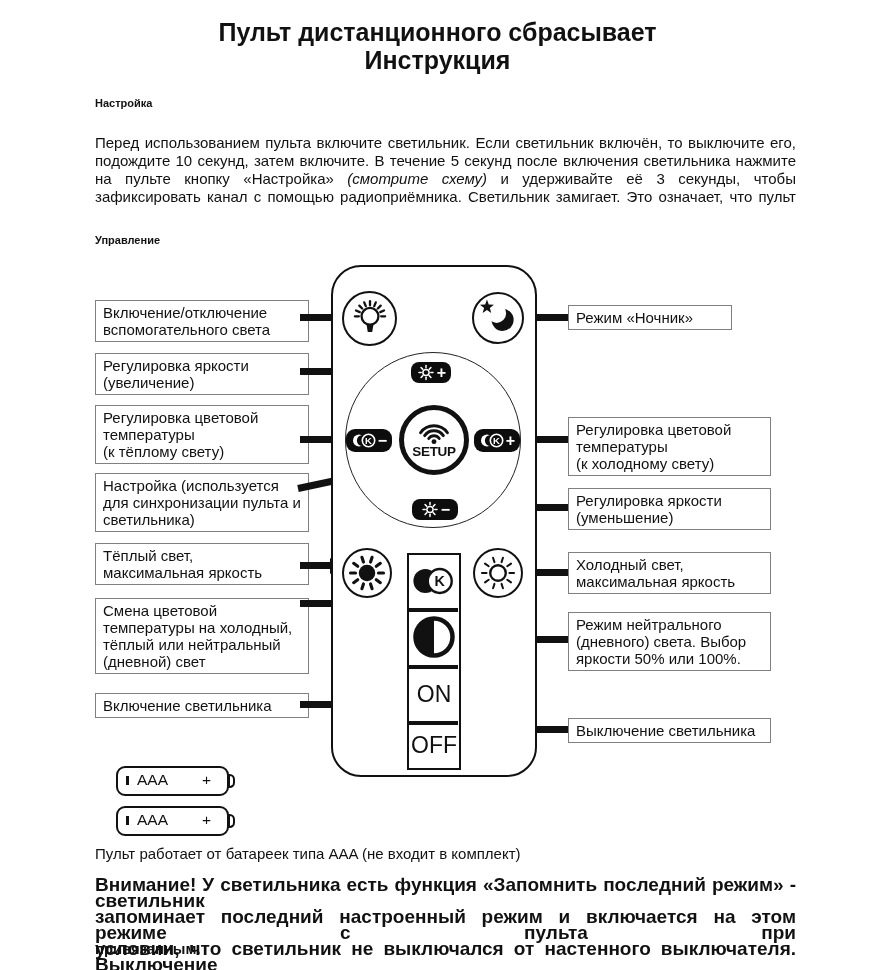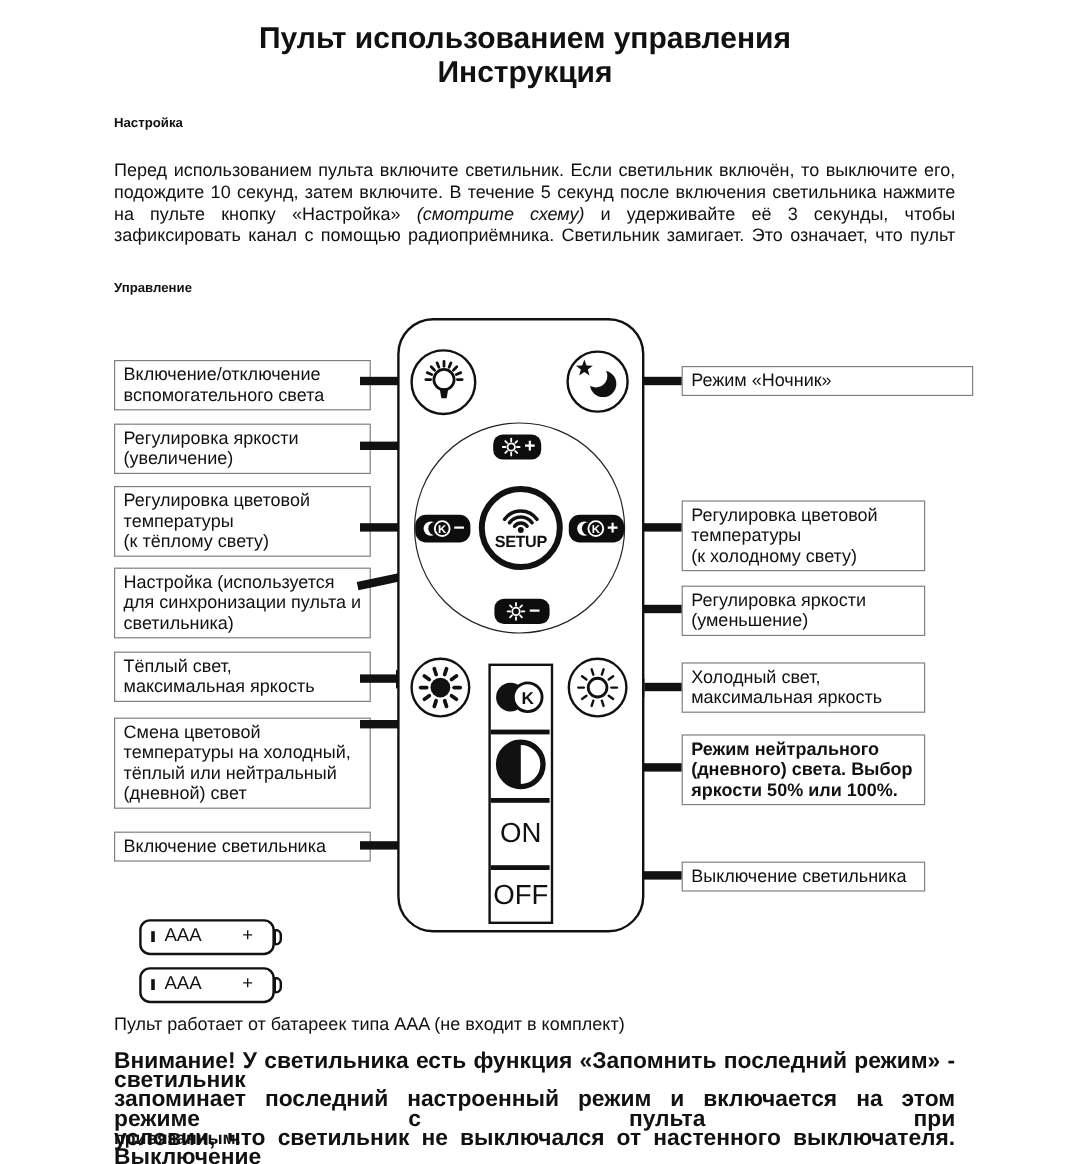--- a/index.html
+++ b/index.html
@@ -53,21 +53,21 @@
   .bat-size{position:absolute;left:19px;top:3px;font-size:15.5px;}
   .bat-plus{position:absolute;right:16px;top:3px;font-size:15.5px;}
   .bat-nub{position:absolute;right:-8px;top:5.5px;width:7px;height:14px;background:#fff;
            border:2.5px solid #111;border-radius:2px 6px 6px 2px;box-sizing:border-box;}
 </style>
 </head>
 <body>
 
 <div class="page">
 
-  <div class="title">Пульт использованием управления
+  <div class="title">Пульт дистанционного сбрасывает
 Инструкция</div>
 
   <div class="heading" style="top:97px;">Настройка</div>
 
   <div class="para" style="top:134px;"><span>Перед использованием пульта включите светильник. Если светильник включён, то выключите его,
 подождите 10 секунд, затем включите. В течение 5 секунд после включения светильника нажмите
 на пульте кнопку «Настройка» </span><span class="it">(смотрите схему)</span><span> и удерживайте её 3 секунды, чтобы
 зафиксировать канал с помощью радиоприёмника. Светильник замигает. Это означает, что пульт</span></div>
 
   <div class="heading" style="top:234px;">Управление</div>
@@ -83,29 +83,29 @@
 для синхронизации пульта и
 светильника)</div>
   <div class="lbox" style="left:95px;top:543px;">Тёплый свет,
 максимальная яркость</div>
   <div class="lbox" style="left:95px;top:598px;">Смена цветовой
 температуры на холодный,
 тёплый или нейтральный
 (дневной) свет</div>
   <div class="lbox" style="left:95px;top:693px;">Включение светильника</div>
 
-  <div class="lbox" style="left:568px;top:305px;width:243px;">Режим «Ночник»</div>
+  <div class="lbox" style="left:568px;top:305px;width:164px;">Режим «Ночник»</div>
   <div class="lbox" style="left:568px;top:417px;width:203px;">Регулировка цветовой
 температуры
 (к холодному свету)</div>
   <div class="lbox" style="left:568px;top:488px;width:203px;">Регулировка яркости
 (уменьшение)</div>
   <div class="lbox" style="left:568px;top:552px;width:203px;">Холодный свет,
 максимальная яркость</div>
-  <div class="lbox" style="left:568px;top:612px;width:203px;font-weight:bold;">Режим нейтрального
+  <div class="lbox" style="left:568px;top:612px;width:203px;">Режим нейтрального
 (дневного) света. Выбор
 яркости 50% или 100%.</div>
   <div class="lbox" style="left:568px;top:718px;width:203px;">Выключение светильника</div>
 
   <div>
     <div class="aline" style="left:300px;top:314px;width:36px;"></div>
       <div class="ah-r" style="left:336px;top:310px;"></div>
   </div>
   <div>
     <div class="aline" style="left:300px;top:368px;width:99px;"></div>

